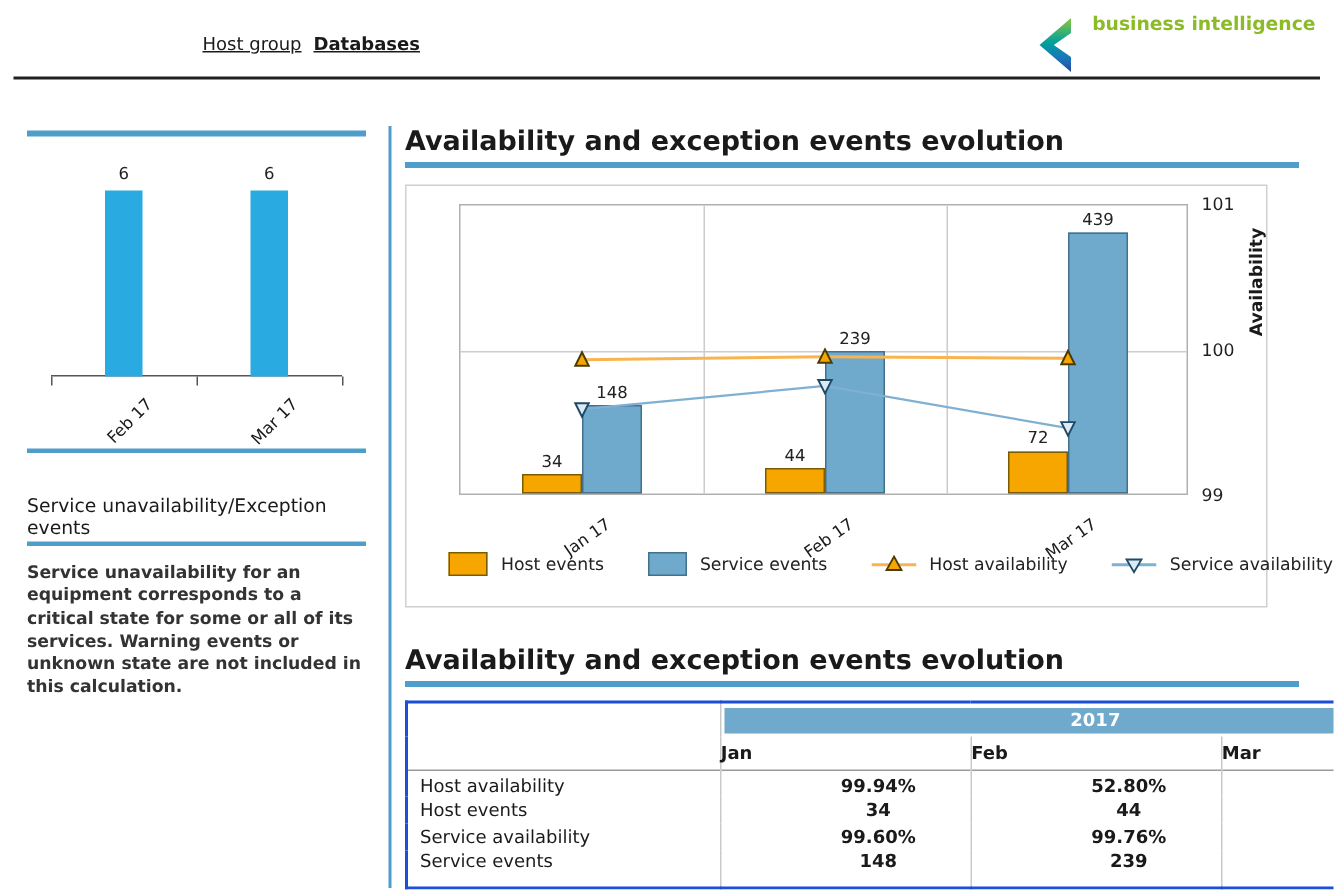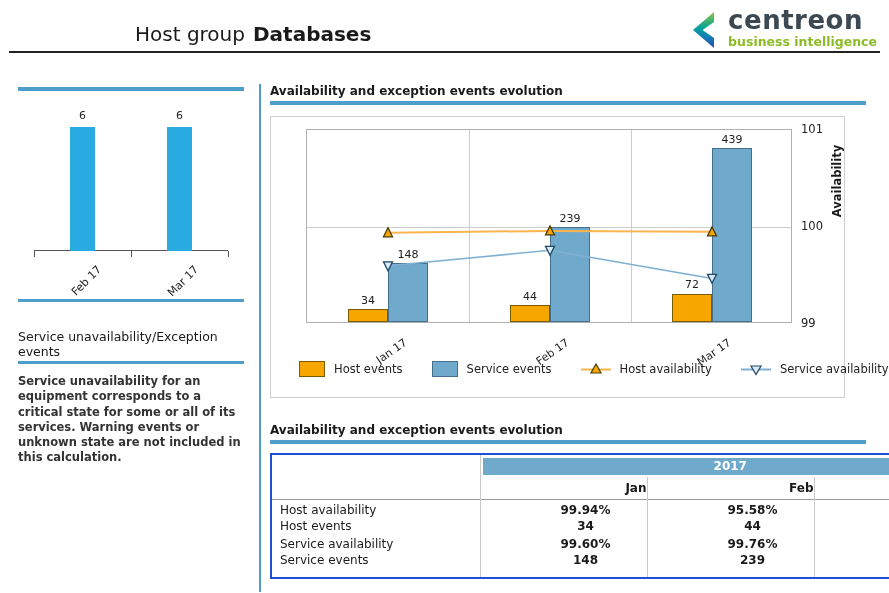--- a/index.html
+++ b/index.html
@@ -3,21 +3,21 @@
 <meta charset="utf-8">
 <style>
   * { box-sizing: border-box; }
   html,body { margin:0; padding:0; }
   body {
     width:889px; height:593px; overflow:hidden; background:#ffffff;
     font-family:"DejaVu Sans","Liberation Sans",sans-serif; color:#1a1a1a;
   }
   
   .header { position:relative; height:53px; margin:0 9px; border-bottom:2px solid #222; }
-  .page-title { position:absolute; left:126px; top:22px; font-size:20px; white-space:nowrap; }
+  .page-title { position:absolute; left:126px; top:22px; font-size:12px; white-space:nowrap;text-decoration:underline; }
   .page-title .t-bold { font-weight:bold; margin-left:8px; }
   .logo { position:absolute; right:3px; top:7px; display:flex; align-items:flex-start; }
   .logo-icon { margin-right:7px; margin-top:2px; }
   .logo-name { font-size:26px; font-weight:bold; color:#3c4953; line-height:26px; letter-spacing:0.5px; }
   .logo-sub  { font-size:12.5px; font-weight:bold; color:#8bbb26; text-align:right; margin-top:1px; }
   
   .content { display:flex; margin-top:31px; height:508px; }
   .sidebar { width:226px; margin-left:18px; flex:none; }
   .vdivider { width:2px; background:#4f9dcb; margin-left:15px; flex:none; }
   .main { width:596px; margin-left:9px; flex:none; }
@@ -29,21 +29,21 @@
   .side-p  { font-size:11.5px; font-weight:bold; color:#333; line-height:1.33; margin-top:10px; }
   #mini-plot { position:relative; height:160px; margin-top:0; }
   .mini-axis { position:absolute; bottom:0; height:0; border-bottom:1.2px solid #555; }
   .mini-tick { position:absolute; bottom:-6px; width:1.2px; height:6px; background:#555; }
   .mini-bar  { position:absolute; bottom:0; }
   .mini-val  { position:absolute; text-align:center; font-size:11px; color:#222; }
   #mini-xlabels { position:relative; height:46px; }
   .mini-xlab { position:absolute; top:12px; width:60px; text-align:right; font-size:11px;
                transform:rotate(-45deg); transform-origin:100% 0; white-space:nowrap; }
   
-  .main-h { font-size:12px; font-weight:bold; }
+  .main-h { font-size:18px; font-weight:bold; }
   .chart-box { position:relative; width:575px; height:282px; border:1px solid #cfcfcf; margin-top:11px; }
   #main-plot { position:absolute; left:35px; top:12px; width:486px; height:194px; border:1px solid #b0b0b0; }
   .vgrid { position:absolute; top:0; bottom:0; width:1px; background:#cccccc; }
   .hgrid { position:absolute; left:0; right:0; height:1px; background:#cccccc; }
   .mbar { position:absolute; bottom:0; border:1px solid; }
   .mbar-val { position:absolute; text-align:center; font-size:11px; color:#222; white-space:nowrap; }
   #main-xlabels { position:absolute; left:0; top:214px; width:575px; height:36px; }
   .main-xlab { position:absolute; top:5px; width:60px; text-align:right; font-size:11px;
                transform:rotate(-35deg); transform-origin:100% 0; white-space:nowrap; }
   #right-axis .rtick { position:absolute; left:530px; transform:translateY(-50%); font-size:11.5px; color:#222; }
@@ -57,21 +57,21 @@
   .table-sec { margin-top:25px; }
   table.avail { border-collapse:collapse; width:712px; margin-top:9px; font-size:12px;
                 table-layout:fixed; border:2px solid #1d4ed8; }
   col.c-label { width:209px; }
   td,th { padding:0; }
   .label-col { border-right:1px solid #c9c9c9; }
   .banner-cell { padding:3px 2px 2px 2px; }
   .banner { height:17px; line-height:17px; text-align:center; color:#ffffff; font-weight:bold;
             background:#6fa9cc; font-size:12px; }
   tr.month-row { border-bottom:1px solid #9a9a9a; }
-  tr.month-row th { font-weight:bold; height:22px; border-left:1px solid #c9c9c9; text-align:right; }
+  tr.month-row th { font-weight:bold; height:22px; border-left:1px solid #c9c9c9; text-align:left; }
   tbody td { height:18px; vertical-align:middle; }
   td.rowlabel { padding-left:8px; font-weight:normal; }
   td.val { text-align:center; font-weight:bold; border-left:1px solid #c9c9c9;padding-left:44px; }
   tbody tr:first-child td { padding-top:3px; }
   tbody tr:last-child td { padding-bottom:10px; }
 </style>
 </head>
 <body>
 
 <div class="header">
@@ -86,21 +86,20 @@
             <stop offset="0" stop-color="#8dc63f"></stop>
             <stop offset="0.45" stop-color="#00a19a"></stop>
             <stop offset="0.75" stop-color="#1b75bb"></stop>
             <stop offset="1" stop-color="#27479c"></stop>
           </linearGradient>
         </defs>
         <path d="M31 3 L10 21 L31 39 L31 29 L19.5 21 L31 13 Z" fill="url(#cg)"></path>
       </svg>
     </span>
     <span>
-      <div class="logo-name">centreon</div>
       <div class="logo-sub">business intelligence</div>
     </span>
   </div>
 </div>
 
 <div class="content">
 
   <div class="sidebar">
     <div class="accent" style="background: rgb(79, 157, 203);"></div>
 
@@ -219,21 +218,21 @@
             <td class="label-col"></td>
             <th>Jan</th>
             <th>Feb</th>
             <th>Mar</th>
           </tr>
         </thead>
         <tbody>
           <tr>
             <td class="rowlabel label-col">Host availability</td>
             <td class="val">99.94%</td>
-            <td class="val">95.58%</td>
+            <td class="val">52.80%</td>
             <td class="val">99.95%</td>
           </tr>
           <tr>
             <td class="rowlabel label-col">Host events</td>
             <td class="val">34</td>
             <td class="val">44</td>
             <td class="val">72</td>
           </tr>
           <tr>
             <td class="rowlabel label-col">Service availability</td>

